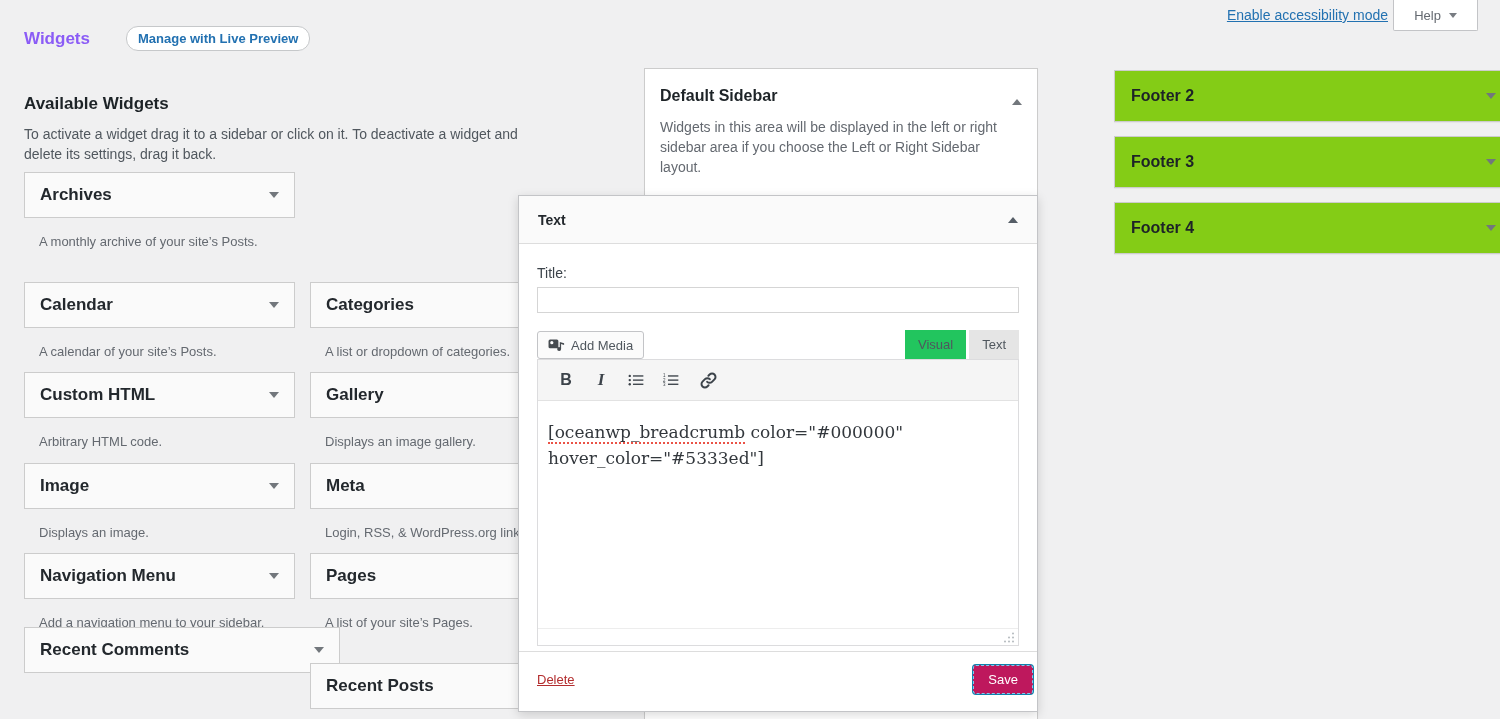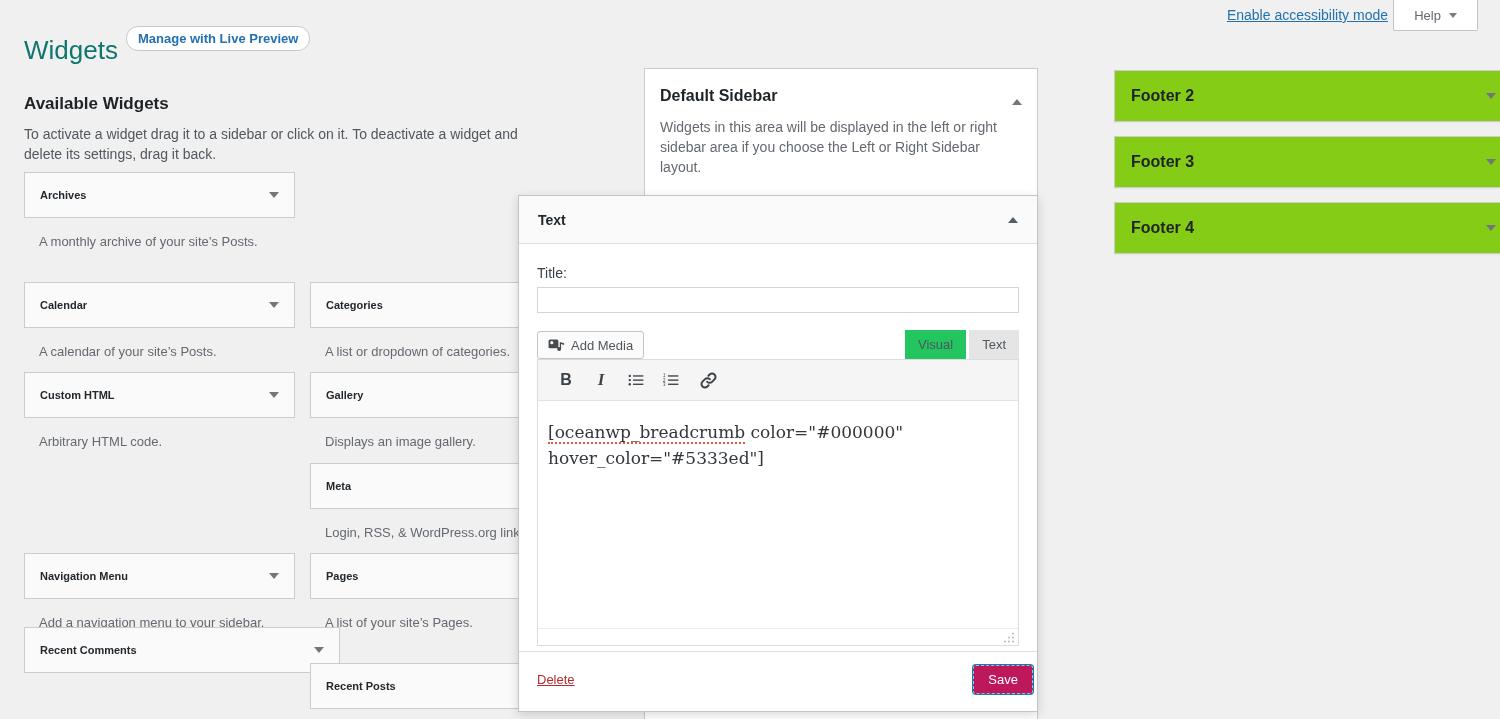--- a/index.html
+++ b/index.html
@@ -1,41 +1,41 @@
 <!DOCTYPE html>
 <html><head>
 <meta charset="utf-8">
 <style>
   html,body{margin:0;padding:0;background:#f0f0f1;}
   body{font-family:"Liberation Sans",sans-serif;color:#1d2327;}
   .stage{position:relative;width:1500px;height:719px;overflow:hidden;background:#f0f0f1;}
 
   
-  .page-title{position:absolute;left:24px;top:18px;font-size:26px;font-weight:400;color:#0f766e;}
+  .page-title{position:absolute;left:24px;top:18px;font-size:17px;font-weight:700;color:#8b5cf6;}
   .page-title-action{position:absolute;left:126px;top:26px;display:inline-flex;align-items:center;
     padding:4px 11px;background:#fff;border:1px solid #c6c8ca;border-radius:12px;
     color:#2271b1;font-size:13px;font-weight:600;cursor:pointer;}
   .a11y-link{position:absolute;right:112px;top:7px;font-size:14px;color:#2271b1;text-decoration:underline;cursor:pointer;}
   .help-btn{position:absolute;right:22px;top:0;height:31px;min-width:85px;box-sizing:border-box;
     display:flex;align-items:center;justify-content:center;gap:8px;background:#fff;
     border:1px solid #c3c4c7;border-top:none;border-radius:0 0 2px 2px;color:#646970;font-size:13px;cursor:pointer;}
 
   
   .tri-down{width:0;height:0;border-left:5px solid transparent;border-right:5px solid transparent;border-top:6px solid #72777c;display:inline-block;}
   .tri-up{width:0;height:0;border-left:5px solid transparent;border-right:5px solid transparent;border-bottom:6px solid #555d66;display:inline-block;}
   .tri-sm{border-left-width:4px;border-right-width:4px;border-top-width:5px;border-top-color:#787c82;}
 
   
   .aw-heading{position:absolute;left:24px;top:80px;font-size:17px;font-weight:600;color:#1d2327;}
   .aw-desc{position:absolute;left:24px;top:110px;width:500px;font-size:14px;line-height:20px;color:#50575e;}
 
   .wcard{position:absolute;}
   .wcard-bar{height:46px;box-sizing:border-box;background:#fafafa;border:1px solid #ccc;
     display:flex;align-items:center;justify-content:space-between;padding:0 15px;cursor:pointer;}
-  .wcard-title{font-size:11px;font-weight:600;color:#23282d;}
+  .wcard-title{font-size:17px;font-weight:600;color:#23282d;}
   .wcard-desc{padding:14px 15px 0 15px;font-size:13px;line-height:20px;color:#646970;}
 
   
   .panel{position:absolute;background:#fff;border:1px solid #ccc;box-sizing:border-box;box-shadow:0 1px 1px rgba(0,0,0,.04);}
   .sb-head{display:flex;align-items:flex-end;justify-content:space-between;padding:18px 15px 0 15px;cursor:pointer;}
   .sb-name{font-size:16px;font-weight:600;color:#1d2327;}
   .sb-desc{padding:12px 15px 0 15px;font-size:14px;line-height:20px;color:#646970;}
 
   
   .fpanel{position:absolute;left:1114px;width:411px;height:52px;background:#84cc16;border:1px solid #ccc;
@@ -120,20 +120,27 @@
     <div class="wcard-desc">Arbitrary HTML code.</div>
   </div>
   <div class="wcard" style="left:310px;top:372px;width:265px">
     <div class="wcard-bar">
       <span class="wcard-title">Gallery</span>
       <span class="tri-down"></span>
     </div>
     <div class="wcard-desc">Displays an image gallery.</div>
   </div>
 
+  <div class="wcard" style="left:24px;top:463px;width:271px">
+    <div class="wcard-bar">
+      <span class="wcard-title">Image</span>
+      <span class="tri-down"></span>
+    </div>
+    <div class="wcard-desc">Displays an image.</div>
+  </div>
   <div class="wcard" style="left:310px;top:463px;width:265px">
     <div class="wcard-bar">
       <span class="wcard-title">Meta</span>
       <span class="tri-down"></span>
     </div>
     <div class="wcard-desc">Login, RSS, &amp; WordPress.org links.</div>
   </div>
 
   <div class="wcard" style="left:24px;top:553px;width:271px">
     <div class="wcard-bar">

